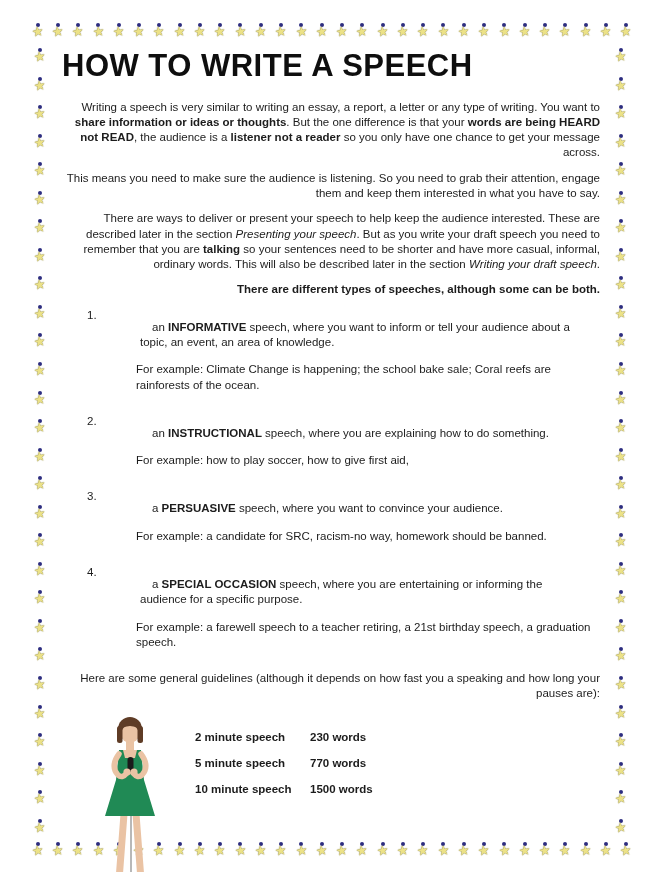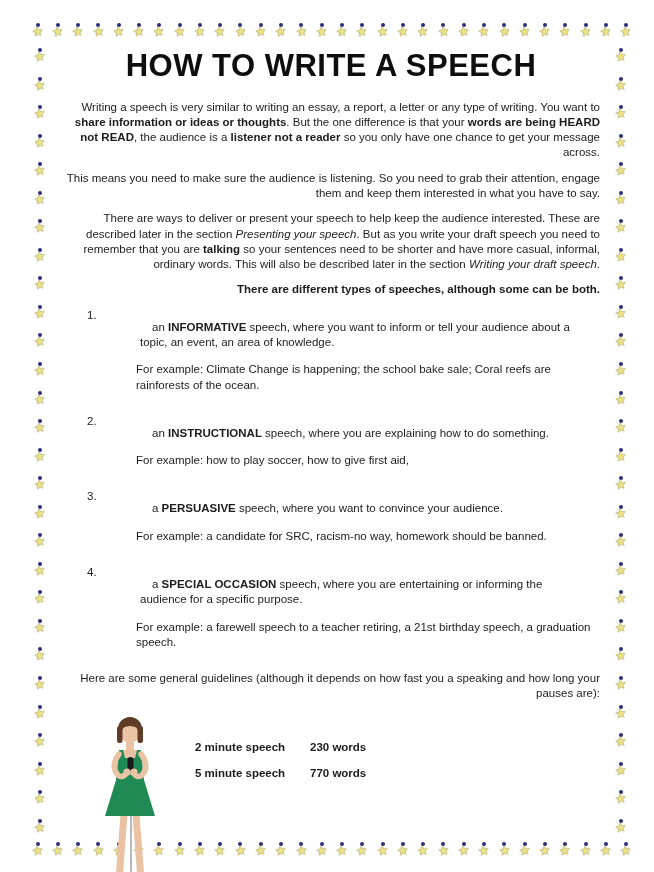--- a/index.html
+++ b/index.html
@@ -31,41 +31,41 @@
   .sg-body {
     font-size: 13px; line-height: 12px; color: #ece287;
     text-shadow: 0 0 1px #8a8448, 0 0 1px #8a8448;
     transform: rotate(-8deg);
   }
 
   
   .content { position: absolute; left: 62px; top: 46px; width: 538px; }
   h1.page-title {
     font-size: 31px; line-height: 1.15; font-weight: bold;
-    text-align: center; margin: 2px 0 16px; color: #0e0e0e; letter-spacing: .5px;
+    text-align: left; margin: 2px 0 16px; color: #0e0e0e; letter-spacing: .5px;
   }
   p.body { font-size: 11.5px; line-height: 1.33; margin: 0 0 10px; text-align: right; }
   .b { font-weight: bold; }
   .i { font-style: italic; }
   a.link { color: #3344cc; text-decoration: underline; }
 
   .types-heading { font-weight: bold; margin: 18px 0 0; }
   .list { margin-top: 9px; }
   .list-item { display: flex; margin: 0 0 13px 25px; font-size: 11.5px; line-height: 1.33; }
   .num { width: 41px; flex: none; }
   .item-main { margin: 12px; text-indent: 12px; }
   .item-example { margin: 8px; }
 
   .time-para { margin-top: 18px; }
   .guidelines-intro { margin-top: 20px; margin-bottom: 0; }
 
   .figure-section { position: relative; height: 200px; margin-top: 6px; }
   .speaker { position: absolute; left: 13px; top: 2px; }
   .gtable { position: absolute; left: 133px; top: 18px; font-size: 11.5px; font-weight: bold; }
-  .grow { display: flex; margin-bottom: 11px; line-height: 15px; margin-top: 10px; }
+  .grow { display: flex; margin-bottom: 11px; line-height: 15px; }
   .gcol1 { width: 115px; }
 
   .footer { text-align: center; font-size: 11px; margin-top: 3px; }
 </style>
 </head>
 <body>
 
 <div class="border-top" id="border-top">
     <span class="sg">
       <span class="sg-head"></span>
@@ -625,18 +625,22 @@
 
     <div class="gtable">
       <div class="grow">
         <span class="gcol1">2 minute speech</span>
         <span class="gcol2">230 words</span>
       </div>
       <div class="grow">
         <span class="gcol1">5 minute speech</span>
         <span class="gcol2">770 words</span>
       </div>
+      <div class="grow">
+        <span class="gcol1">10 minute speech</span>
+        <span class="gcol2">1500 words</span>
+      </div>
     </div>
   </div>
 
   <p class="footer"><span class="i">© W. Lindeman 2013. Reproduced on </span><a class="i link" href="#">www.studyskillshandbook.com.au</a><span class="i"> with permission.</span></p>
 
 </div>
 
 </body></html>

